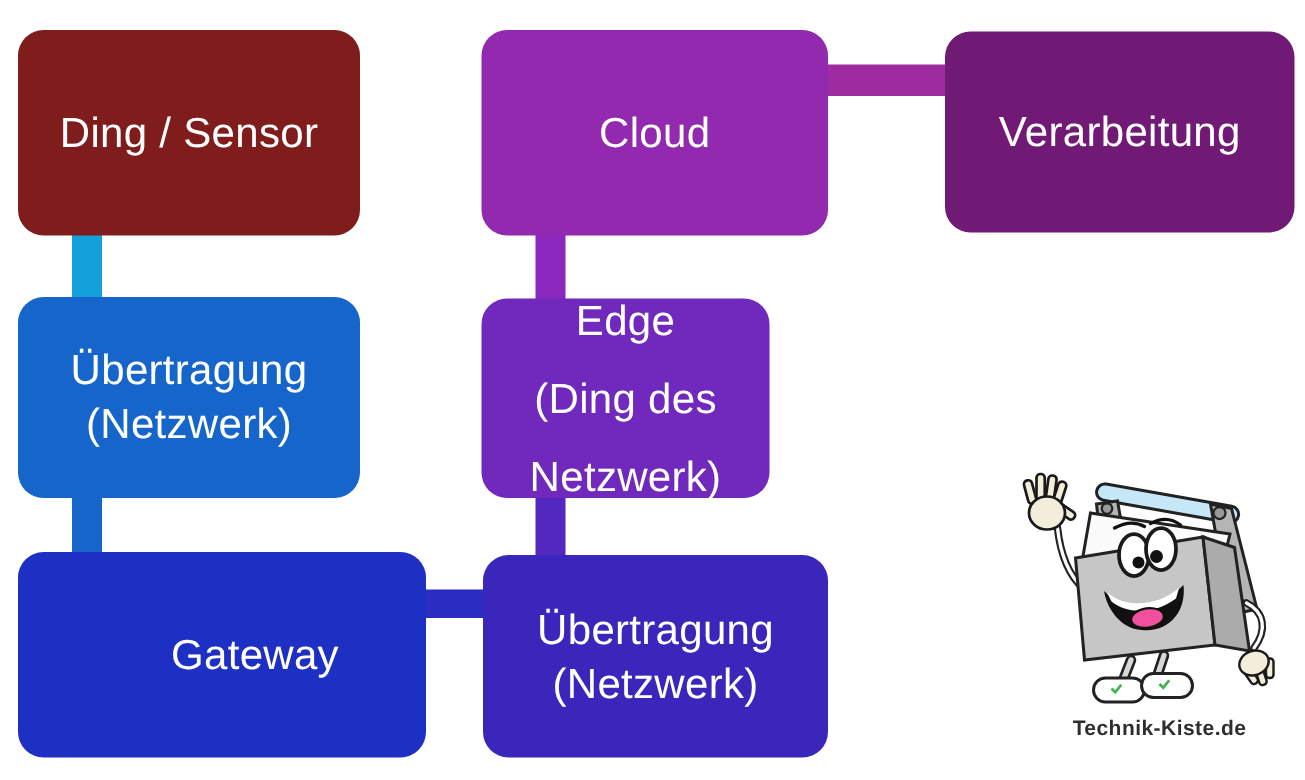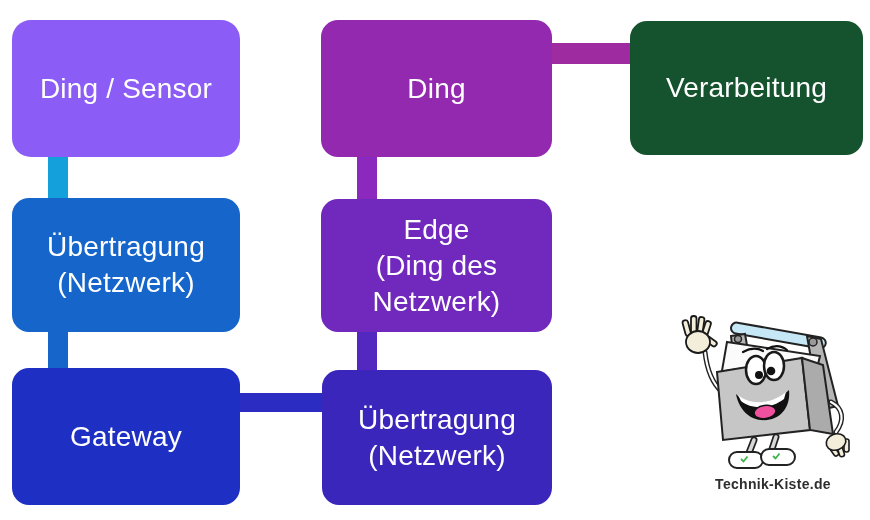--- a/index.html
+++ b/index.html
@@ -12,21 +12,21 @@
     font-size:28px;line-height:36px;text-align:center;letter-spacing:.2px;
   }
   .node .line{display:block;}
   .conn{position:absolute;}
 
   
   .n0{left:12px;top:20px;width:228px;height:137px;}
   .n1{left:12px;top:198px;width:228px;height:134px;}
   .n2{left:12px;top:368px;width:228px;height:137px;}
   .n3{left:322px;top:370px;width:230px;height:135px;}
-  .n4{left:321px;top:199px;width:231px;height:133px;}
+  .n4{left:321px;top:199px;width:192px;height:133px;gap:16px;}
   .n5{left:321px;top:20px;width:231px;height:137px;}
   .n6{left:630px;top:21px;width:233px;height:134px;}
 
   
   .c0{left:48px;top:155px;width:20px;height:45px;}
   .c1{left:48px;top:330px;width:20px;height:40px;}
   .c2{left:239px;top:393px;width:84px;height:19px;}
   .c3{left:357px;top:330px;width:20px;height:42px;}
   .c4{left:357px;top:155px;width:20px;height:46px;}
   .c5{left:551px;top:43px;width:80px;height:21px;}
@@ -43,49 +43,49 @@
 
 <div id="canvas">
 
   <div class="conn c0" style="background-color: rgb(20, 160, 219);"></div>
   <div class="conn c1" style="background-color: rgb(21, 101, 203);"></div>
   <div class="conn c2" style="background-color: rgb(42, 44, 194);"></div>
   <div class="conn c3" style="background-color: rgb(83, 40, 192);"></div>
   <div class="conn c4" style="background-color: rgb(139, 41, 190);"></div>
   <div class="conn c5" style="background-color: rgb(159, 43, 160);"></div>
 
-  <div class="node n0" style="background-color: #8b5cf6; border-radius: 19px;">
+  <div class="node n0" style="background-color: #7f1d1d;">
     <span class="line">Ding / Sensor</span>
   </div>
 
   <div class="node n1" style="background-color: rgb(21, 101, 203);">
     <span class="line">Übertragung</span>
     <span class="line">(Netzwerk)</span>
   </div>
 
-  <div class="node n2" style="background-color: rgb(30, 47, 195);">
+  <div class="node n2" style="background-color: rgb(30, 47, 195); padding-left: 44px;">
     <span class="line">Gateway</span>
   </div>
 
   <div class="node n3" style="background-color: rgb(59, 38, 187);">
     <span class="line">Übertragung</span>
     <span class="line">(Netzwerk)</span>
   </div>
 
   <div class="node n4" style="background-color: rgb(112, 41, 188);">
     <span class="line">Edge</span>
     <span class="line">(Ding des</span>
     <span class="line">Netzwerk)</span>
   </div>
 
   <div class="node n5" style="background-color: rgb(146, 41, 175);">
-    <span class="line">Ding</span>
+    <span class="line">Cloud</span>
   </div>
 
-  <div class="node n6" style="background-color: #14532d;">
+  <div class="node n6" style="background-color: #701a75;">
     <span class="line">Verarbeitung</span>
   </div>
 
   <div class="mascot">
     <svg width="210" height="166" viewBox="0 0 210 166" xmlns="http://www.w3.org/2000/svg">
 
       <path d="M50,46 C52,64 57,77 67,86" fill="none" stroke="#222" stroke-width="5" stroke-linecap="round"></path>
       <path d="M50,46 C52,64 57,77 67,86" fill="none" stroke="#ffffff" stroke-width="2.2" stroke-linecap="round"></path>
 
       <g stroke="#1a1a1a" stroke-width="1.8">

